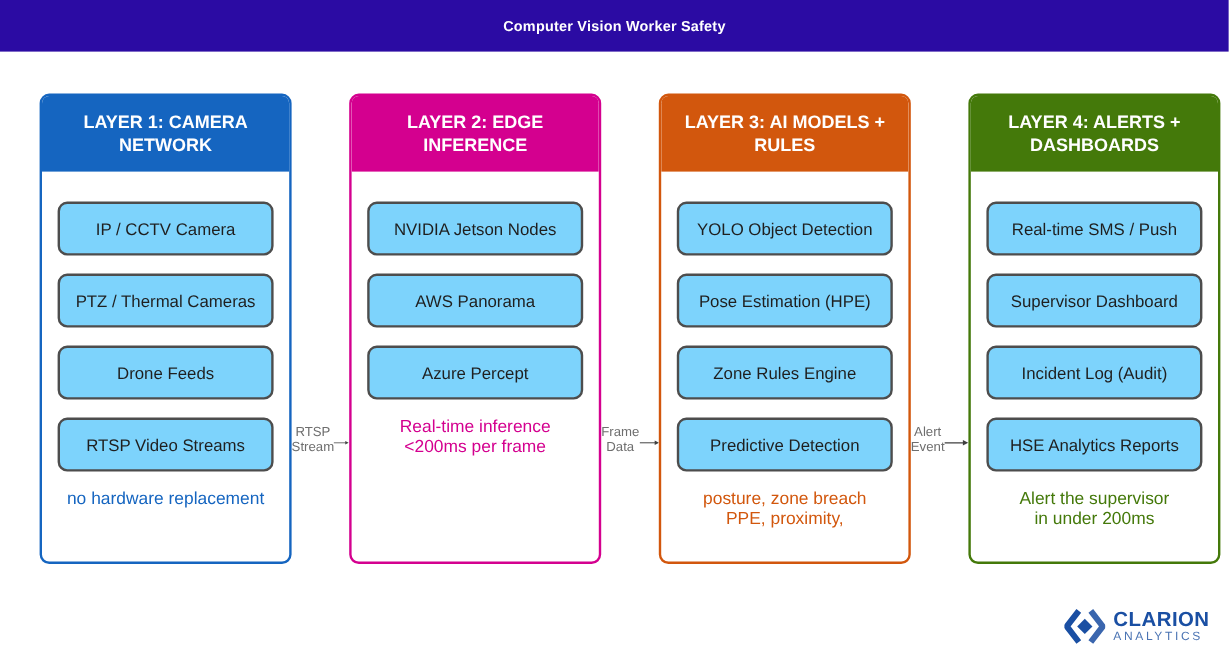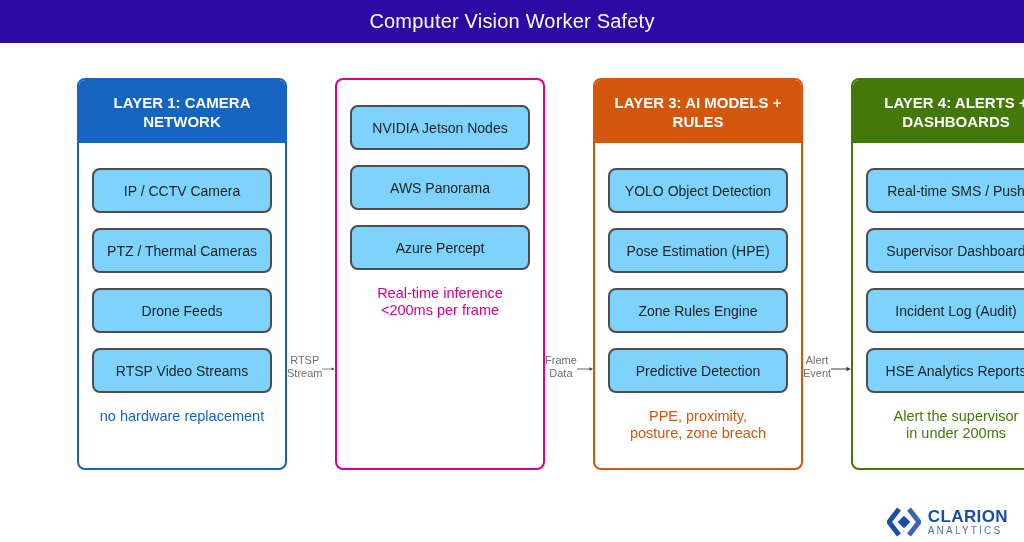--- a/index.html
+++ b/index.html
@@ -4,22 +4,22 @@
 <style>
   html,body{margin:0;padding:0;}
   body{
     width:1024px;height:542px;background:#ffffff;position:relative;overflow:hidden;
     font-family:"Liberation Sans",sans-serif;
   }
   .topbar{
     height:43px;background:var(--c,#2B0BA3);
     display:flex;align-items:center;justify-content:center;
   }
-  .topbar .title{color:#ffffff;font-size:20px;font-weight:normal;letter-spacing:.2px;}
-  .diagram{display:flex;padding:35px 0 0 33px;margin-left:44px;}
+  .topbar .title{color:#ffffff;font-size:12px;font-weight:bold;letter-spacing:.2px;}
+  .diagram{display:flex;padding:35px 0 0 33px;}
   .col{
     width:210px;height:392px;flex:0 0 auto;box-sizing:border-box;
     border:2px solid var(--c,#888);border-radius:8px;overflow:hidden;background:#fff;
   }
   .col-header{
     height:63px;background:var(--c,#888);color:#fff;font-weight:bold;font-size:15px;
     line-height:19px;display:flex;align-items:center;justify-content:center;
     text-align:center;padding:0 16px;box-sizing:border-box;
   }
   .items{padding-top:25px;}
@@ -71,20 +71,21 @@
       <div>RTSP</div>
       <div>Stream</div>
     </div>
     <svg width="40" height="12" viewBox="0 0 40 12">
       <line x1="0" y1="6" x2="32" y2="6" stroke="#3F3F3F" stroke-width="2"></line>
       <polygon points="31,1.5 40,6 31,10.5" fill="#3F3F3F"></polygon>
     </svg>
   </div>
 
   <div class="col" style="--c: #D4008F;">
+    <div class="col-header">LAYER 2: EDGE INFERENCE</div>
     <div class="items">
       <div class="item">NVIDIA Jetson Nodes</div>
       <div class="item">AWS Panorama</div>
       <div class="item">Azure Percept</div>
     </div>
     <div class="col-footer">
       <div>Real-time inference</div>
       <div>&lt;200ms per frame</div>
     </div>
   </div>
@@ -102,22 +103,22 @@
 
   <div class="col" style="--c: #D2570D;">
     <div class="col-header">LAYER 3: AI MODELS + RULES</div>
     <div class="items">
       <div class="item">YOLO Object Detection</div>
       <div class="item">Pose Estimation (HPE)</div>
       <div class="item">Zone Rules Engine</div>
       <div class="item">Predictive Detection</div>
     </div>
     <div class="col-footer">
+      <div>posture, zone breach</div>
       <div>PPE, proximity,</div>
-      <div>posture, zone breach</div>
     </div>
   </div>
 
   <div class="connector">
     <div class="lbl">
       <div>Alert</div>
       <div>Event</div>
     </div>
     <svg width="40" height="12" viewBox="0 0 40 12">
       <line x1="0" y1="6" x2="32" y2="6" stroke="#3F3F3F" stroke-width="2"></line>

